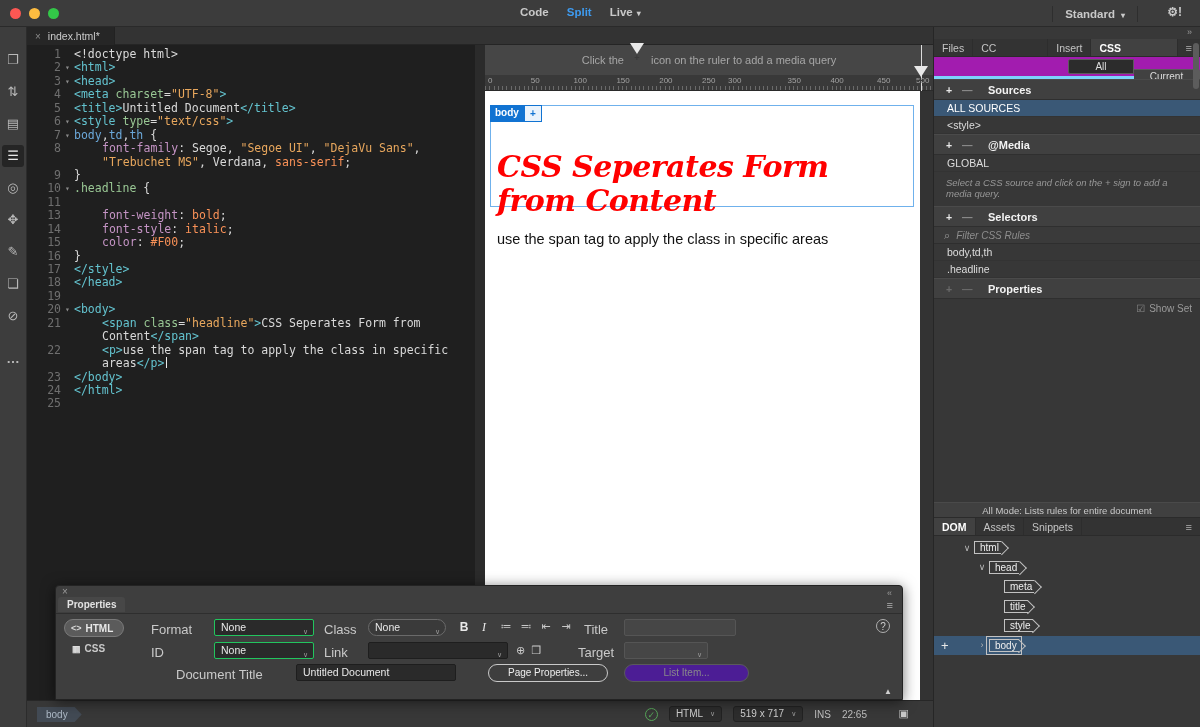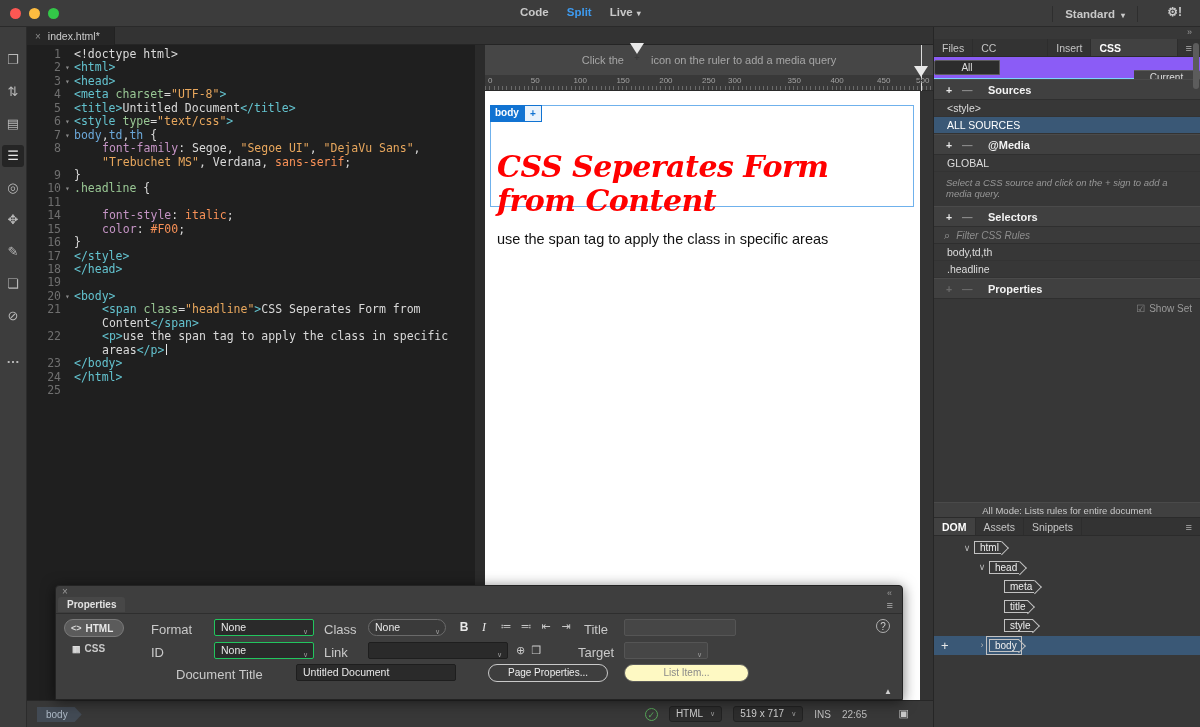--- a/index.html
+++ b/index.html
@@ -95,22 +95,22 @@
 
   
   .right-panel { position:absolute; top:27px; right:0; width:267px; bottom:0; background:#3D3D3D;
     border-left:1px solid #262626; display:flex; flex-direction:column; font-size:10.5px; }
   .rp-top { height:12px; position:relative; background:#383838; }
   .rp-top .chev { position:absolute; right:8px; top:0; font-size:9px; color:#9A9A9A; }
   .rp-tabs { height:18px; display:flex; background:#333; border-bottom:1px solid #2B2B2B; align-items:stretch; }
   .ptab { padding:0 8px; line-height:18px; color:#C4C4C4; border-right:1px solid #2D2D2D; }
   .ptab.active { background:#414141; color:#FFF; font-weight:bold; }
   .rp-menu { margin-left:auto; padding:0 8px; color:#AFAFAF; line-height:18px; font-size:11px; }
-  .rp-modes { height:22px; display:flex; justify-content:space-between; align-items:center; background:#8b5cf6;
-    border-bottom:1px solid #7dd3fc; }
+  .rp-modes { height:22px; display:flex; justify-content:flex-end; align-items:center; background:#a21caf;
+    border-bottom:3px solid #7dd3fc; }
   .mode-btn { min-width:66px; text-align:center; height:15px; line-height:13px; font-size:10px;
     border:1px solid #5C5C5C; color:#DDD; }
   .mode-btn.all { background:#2C2C2C; border-radius:2px 0 0 2px; }
   .mode-btn.cur { background:#414141; border-left:none; border-radius:0 2px 2px 0;margin-top:20px; }
   .sec-head { height:21px; display:flex; align-items:center; background:#404040;
     border-top:1px solid #4A4A4A; border-bottom:1px solid #2F2F2F; flex:0 0 auto; }
   .sec-head .pl { color:#E8E8E8; font-weight:bold; margin:0 0 0 12px; width:16px; }
   .sec-head .mn { color:#8A8A8A; font-weight:bold; width:26px; }
   .sec-head .ttl { color:#F2F2F2; font-weight:bold; font-size:11px; }
   .sec-head.dim .pl, .sec-head.dim .mn { color:#6A6A6A; }
@@ -166,21 +166,21 @@
   .mode-pill.htmlb { left:8px; top:33px; background:#5B5B5B; border:1px solid #7A7A7A; border-radius:9px;
     height:18px; padding:0 10px 0 6px; }
   .mode-pill.cssb { left:16px; top:57px; color:#C9C9C9; }
   .mode-pill .ic { font-size:9px; color:#DDD; }
   .fmt-btn { position:absolute; color:#E8E8E8; font-size:12px; text-align:center; width:16px; }
   .fmt-btn.icon { font-size:11px; color:#C9C9C9; }
   .pp-help { position:absolute; right:12px; top:33px; width:14px; height:14px; border:1px solid #AFAFAF;
     border-radius:50%; color:#CFCFCF; font-size:10px; line-height:13px; text-align:center; }
   .pp-btn { position:absolute; height:18px; border-radius:9px; font-size:10px; text-align:center; line-height:16px; }
   .pp-btn.outline { border:1px solid #C9C9C9; color:#EDEDED; background:transparent; }
-  .pp-btn.disabled { border:1px solid #5A5A5A; background:#fef9c3; color:#8A8A8A; }
+  .pp-btn.disabled { border:1px solid #5A5A5A; background:#4c1d95; color:#8A8A8A; }
   .pp-expand { position:absolute; right:10px; bottom:3px; color:#CFCFCF; font-size:8px; }
   .linkicons { position:absolute; display:flex; gap:6px; color:#C9C9C9; font-size:11px; }
 </style>
 </head>
 <body>
 
 <div class="app">
 
   <div class="titlebar">
     <div class="traffic">
@@ -223,20 +223,21 @@
         <div class="crow"><span class="ln">3</span><span class="fold">▾</span><span class="csrc"><span class="tk-t">&lt;head&gt;</span></span></div>
         <div class="crow"><span class="ln">4</span><span class="fold"></span><span class="csrc"><span class="tk-t">&lt;meta </span><span class="tk-a">charset</span><span class="tk-p">=</span><span class="tk-q">"UTF-8"</span><span class="tk-t">&gt;</span></span></div>
         <div class="crow"><span class="ln">5</span><span class="fold"></span><span class="csrc"><span class="tk-t">&lt;title&gt;</span><span class="tk-p">Untitled Document</span><span class="tk-t">&lt;/title&gt;</span></span></div>
         <div class="crow"><span class="ln">6</span><span class="fold">▾</span><span class="csrc"><span class="tk-t">&lt;style </span><span class="tk-a">type</span><span class="tk-p">=</span><span class="tk-q">"text/css"</span><span class="tk-t">&gt;</span></span></div>
         <div class="crow"><span class="ln">7</span><span class="fold">▾</span><span class="csrc"><span class="tk-e">body</span><span class="tk-p">,</span><span class="tk-e">td</span><span class="tk-p">,</span><span class="tk-e">th</span><span class="tk-p"> {</span></span></div>
         <div class="crow"><span class="ln">8</span><span class="fold"></span><span class="csrc" style="padding-left: 28px;"><span class="tk-r">font-family</span><span class="tk-p">: Segoe, </span><span class="tk-q">"Segoe UI"</span><span class="tk-p">, </span><span class="tk-q">"DejaVu Sans"</span><span class="tk-p">,</span></span></div>
         <div class="crow"><span class="ln"></span><span class="fold"></span><span class="csrc" style="padding-left: 28px;"><span class="tk-q">"Trebuchet MS"</span><span class="tk-p">, Verdana, </span><span class="tk-v">sans-serif</span><span class="tk-p">;</span></span></div>
         <div class="crow"><span class="ln">9</span><span class="fold"></span><span class="csrc"><span class="tk-p">}</span></span></div>
         <div class="crow"><span class="ln">10</span><span class="fold">▾</span><span class="csrc"><span class="tk-c">.headline</span><span class="tk-p"> {</span></span></div>
         <div class="crow"><span class="ln">11</span><span class="fold"></span></div>
+        <div class="crow"><span class="ln">13</span><span class="fold"></span><span class="csrc" style="padding-left: 28px;"><span class="tk-r">font-weight</span><span class="tk-p">: </span><span class="tk-v">bold</span><span class="tk-p">;</span></span></div>
         <div class="crow"><span class="ln">14</span><span class="fold"></span><span class="csrc" style="padding-left: 28px;"><span class="tk-r">font-style</span><span class="tk-p">: </span><span class="tk-v">italic</span><span class="tk-p">;</span></span></div>
         <div class="crow"><span class="ln">15</span><span class="fold"></span><span class="csrc" style="padding-left: 28px;"><span class="tk-r">color</span><span class="tk-p">: </span><span class="tk-v">#F00</span><span class="tk-p">;</span></span></div>
         <div class="crow"><span class="ln">16</span><span class="fold"></span><span class="csrc"><span class="tk-p">}</span></span></div>
         <div class="crow"><span class="ln">17</span><span class="fold"></span><span class="csrc"><span class="tk-t">&lt;/style&gt;</span></span></div>
         <div class="crow"><span class="ln">18</span><span class="fold"></span><span class="csrc"><span class="tk-t">&lt;/head&gt;</span></span></div>
         <div class="crow"><span class="ln">19</span><span class="fold"></span><span class="csrc"></span></div>
         <div class="crow"><span class="ln">20</span><span class="fold">▾</span><span class="csrc"><span class="tk-t">&lt;body&gt;</span></span></div>
         <div class="crow"><span class="ln">21</span><span class="fold"></span><span class="csrc" style="padding-left: 28px;"><span class="tk-t">&lt;span </span><span class="tk-a">class</span><span class="tk-p">=</span><span class="tk-q">"headline"</span><span class="tk-t">&gt;</span><span class="tk-p">CSS Seperates Form from</span></span></div>
         <div class="crow"><span class="ln"></span><span class="fold"></span><span class="csrc" style="padding-left: 28px;"><span class="tk-p">Content</span><span class="tk-t">&lt;/span&gt;</span></span></div>
         <div class="crow"><span class="ln">22</span><span class="fold"></span><span class="csrc" style="padding-left: 28px;"><span class="tk-t">&lt;p&gt;</span><span class="tk-p">use the span tag to apply the class in specific</span></span></div>
@@ -315,22 +316,22 @@
     <div class="rp-modes">
       <span class="mode-btn all">All</span>
       <span class="mode-btn cur">Current</span>
     </div>
     <div class="sec-head">
       <span class="pl">+</span>
       <span class="mn">—</span>
       <span class="ttl">Sources</span>
     </div>
     <div class="plist">
+        <div class="prow sel">ALL SOURCES</div>
         <div class="prow">&lt;style&gt;</div>
-        <div class="prow sel">ALL SOURCES</div>
       </div>
     <div class="sec-head">
       <span class="pl">+</span>
       <span class="mn">—</span>
       <span class="ttl">@Media</span>
     </div>
     <div class="plist">
         <div class="prow">GLOBAL</div>
       </div>
     <div class="pnote">Select a CSS source and click on the + sign to add a media query.</div>

